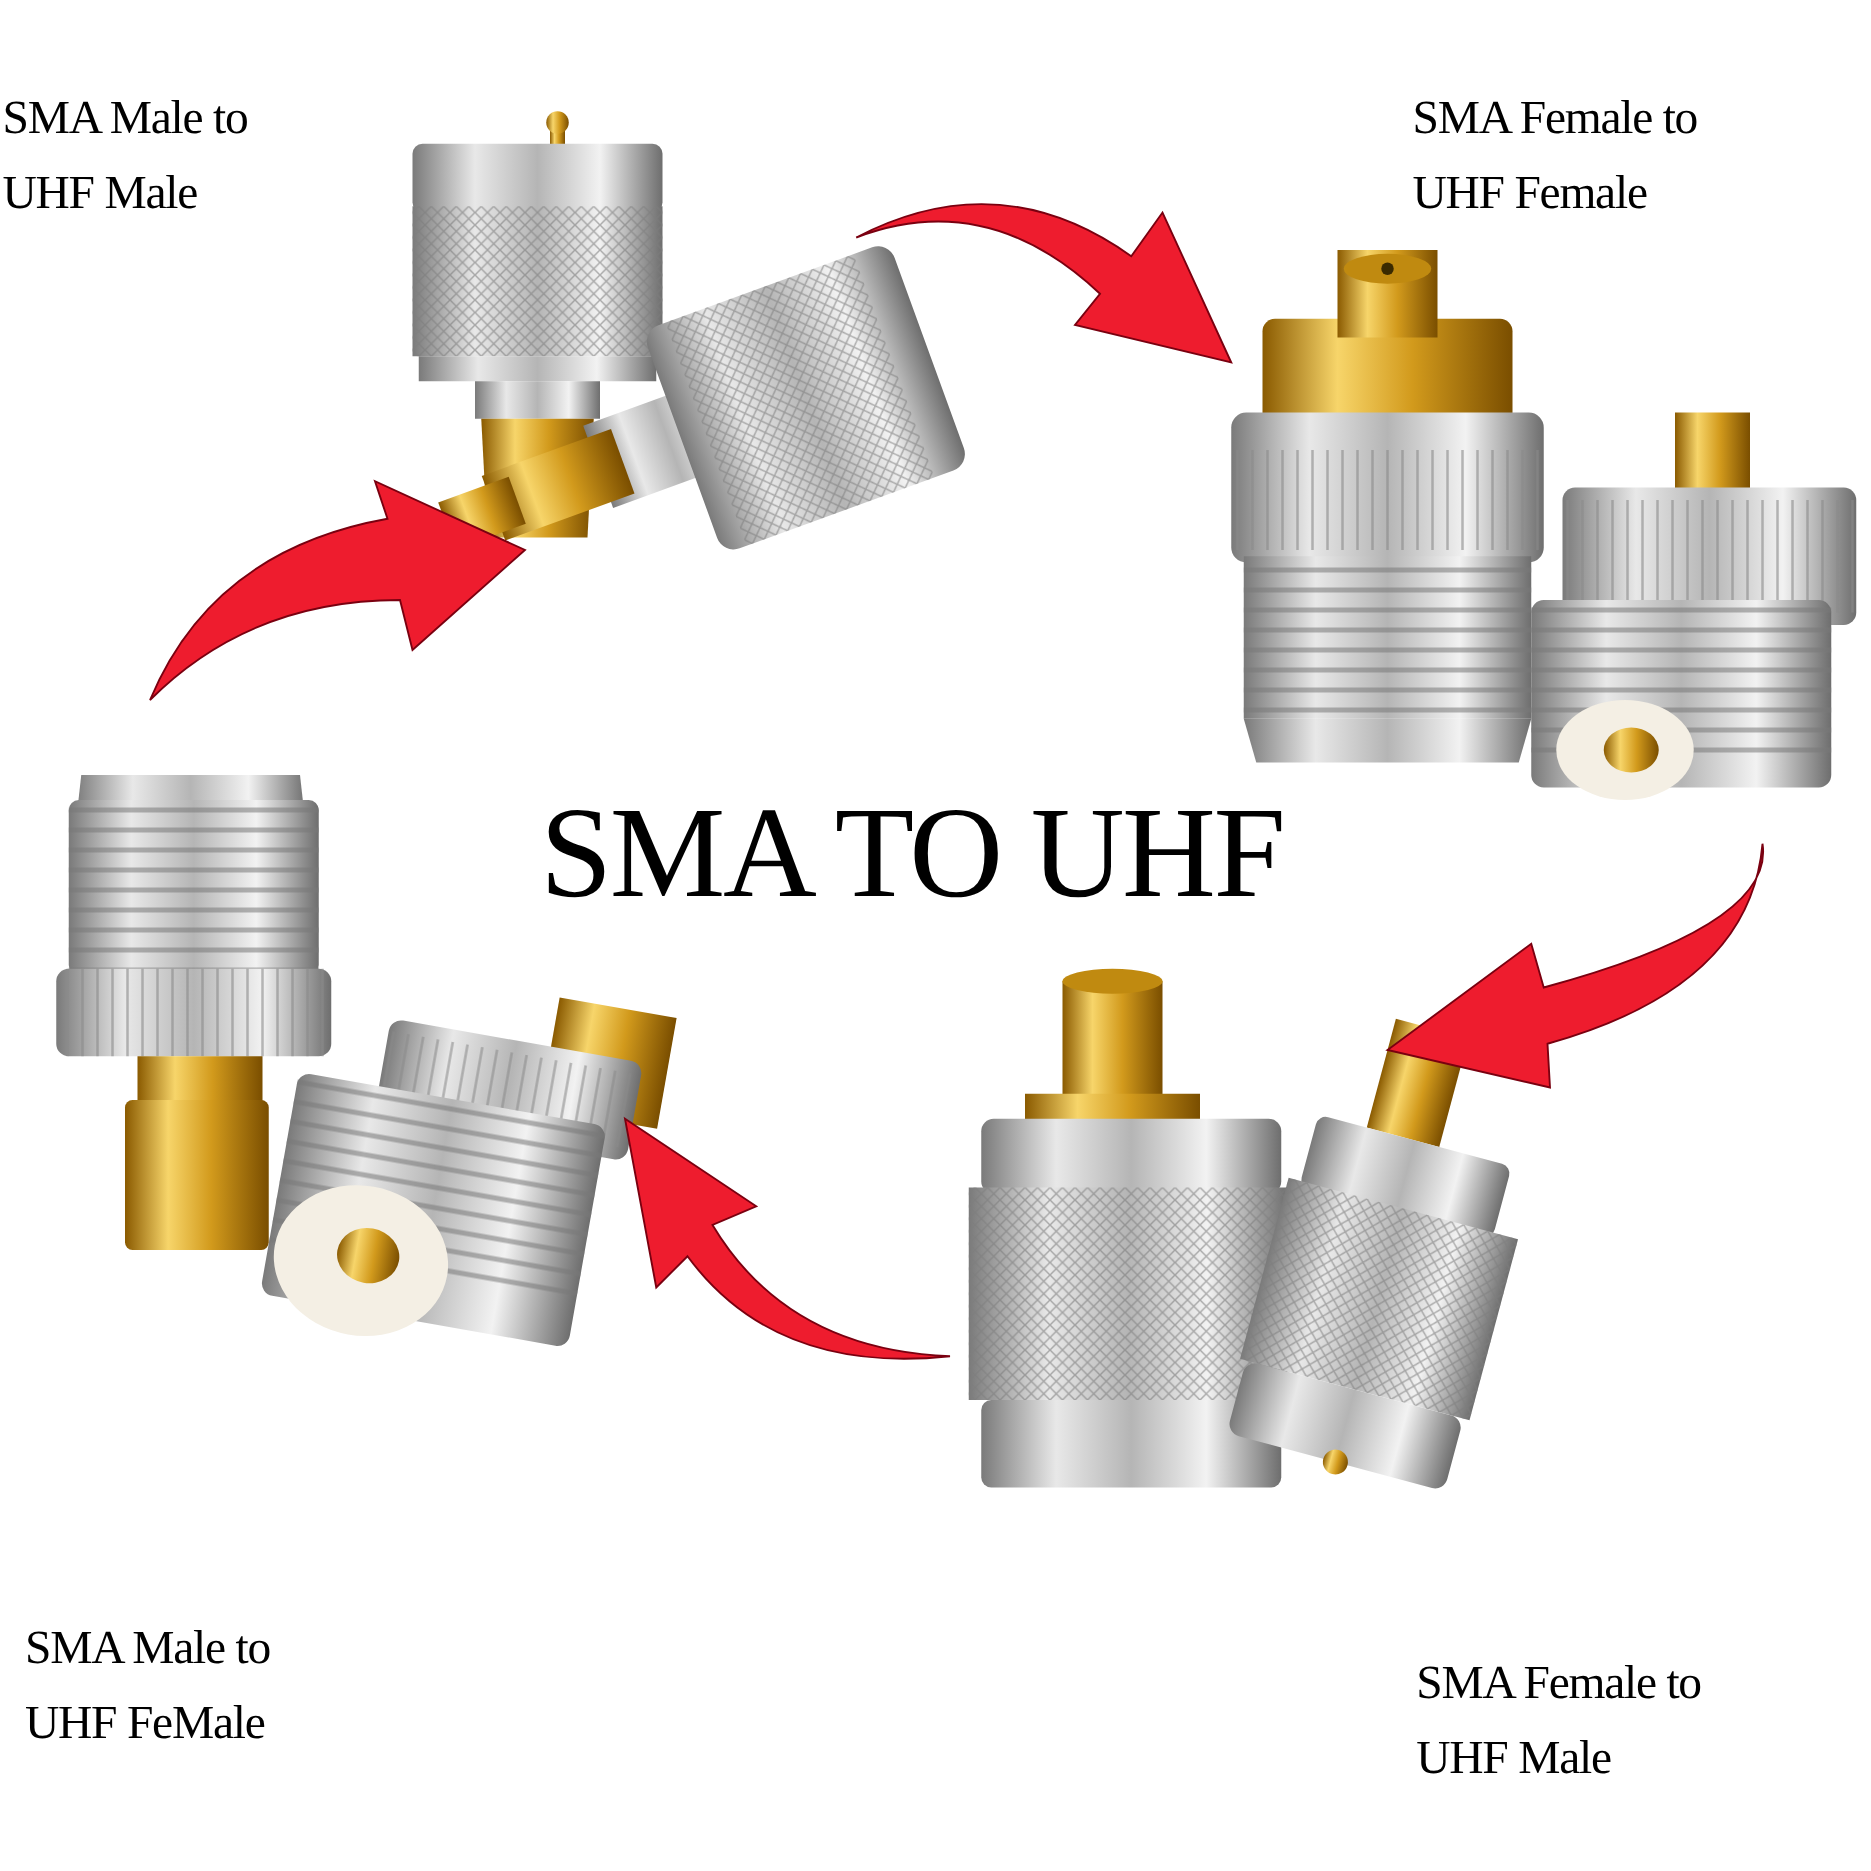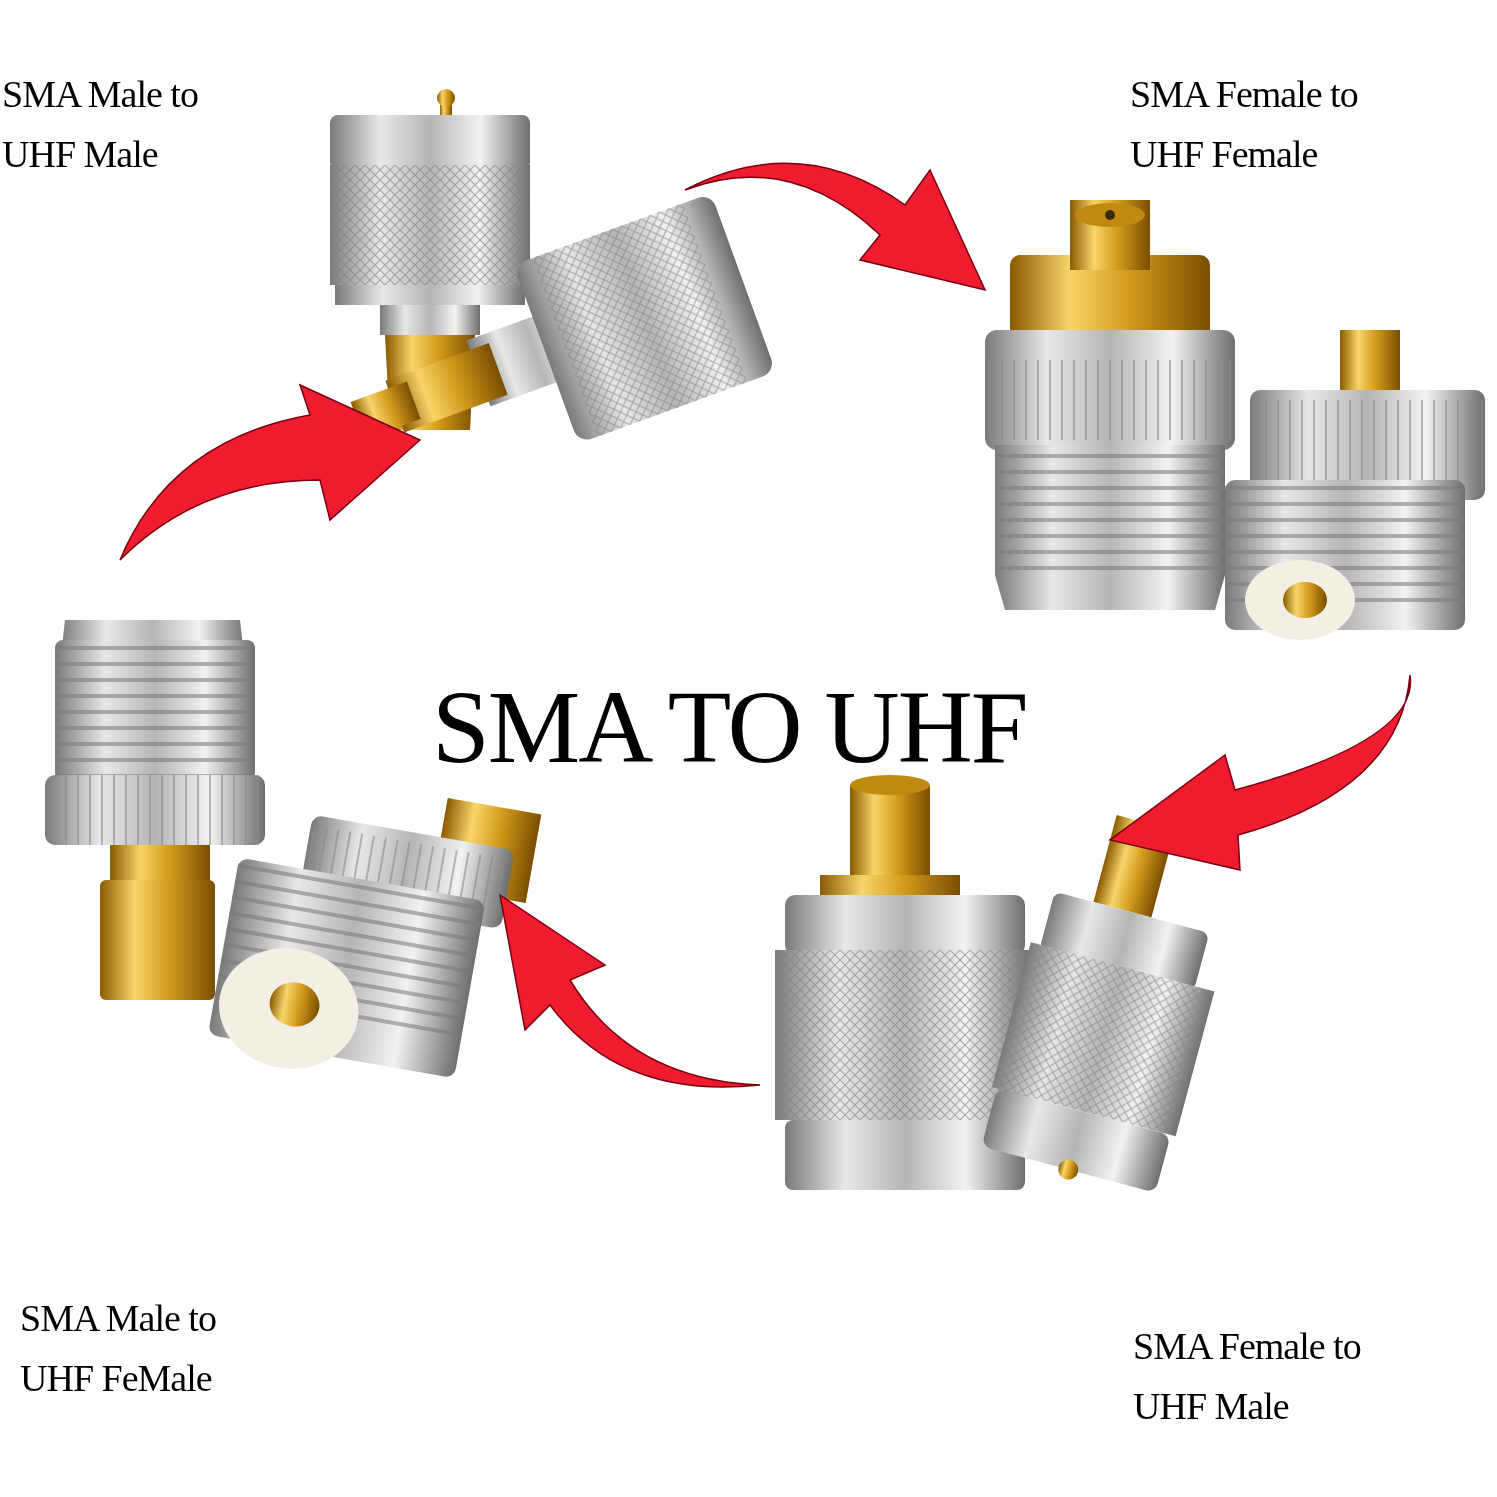--- a/index.html
+++ b/index.html
@@ -1,21 +1,21 @@
 <!DOCTYPE html>
 <html><head>
 <meta charset="utf-8">
 <style>
   html, body { margin:0; padding:0; background:#ffffff; }
   body { width:1497px; height:1497px; position:relative; overflow:hidden;
          font-family:"Liberation Serif","DejaVu Serif",serif; color:#000; }
   .label { position:absolute; font-size:38px; line-height:60px; letter-spacing:-1px; }
   .label span { display:block; white-space:nowrap; }
   .title { position:absolute; left:432px; top:628px; font-size:104px; line-height:110px;
-           letter-spacing:-2px; white-space:nowrap;margin-top:44px; }
+           letter-spacing:-2px; white-space:nowrap; }
   svg.layer { position:absolute; left:0; top:0; }
 </style>
 </head>
 <body>
 
 <svg class="layer" width="1497" height="1497" viewBox="0 0 1497 1497">
   <defs>
     <linearGradient id="silv" x1="0" x2="1" y1="0" y2="0">
       <stop offset="0" stop-color="#7a7a7a"></stop>
         <stop offset="0.25" stop-color="#e8e8e8"></stop>

